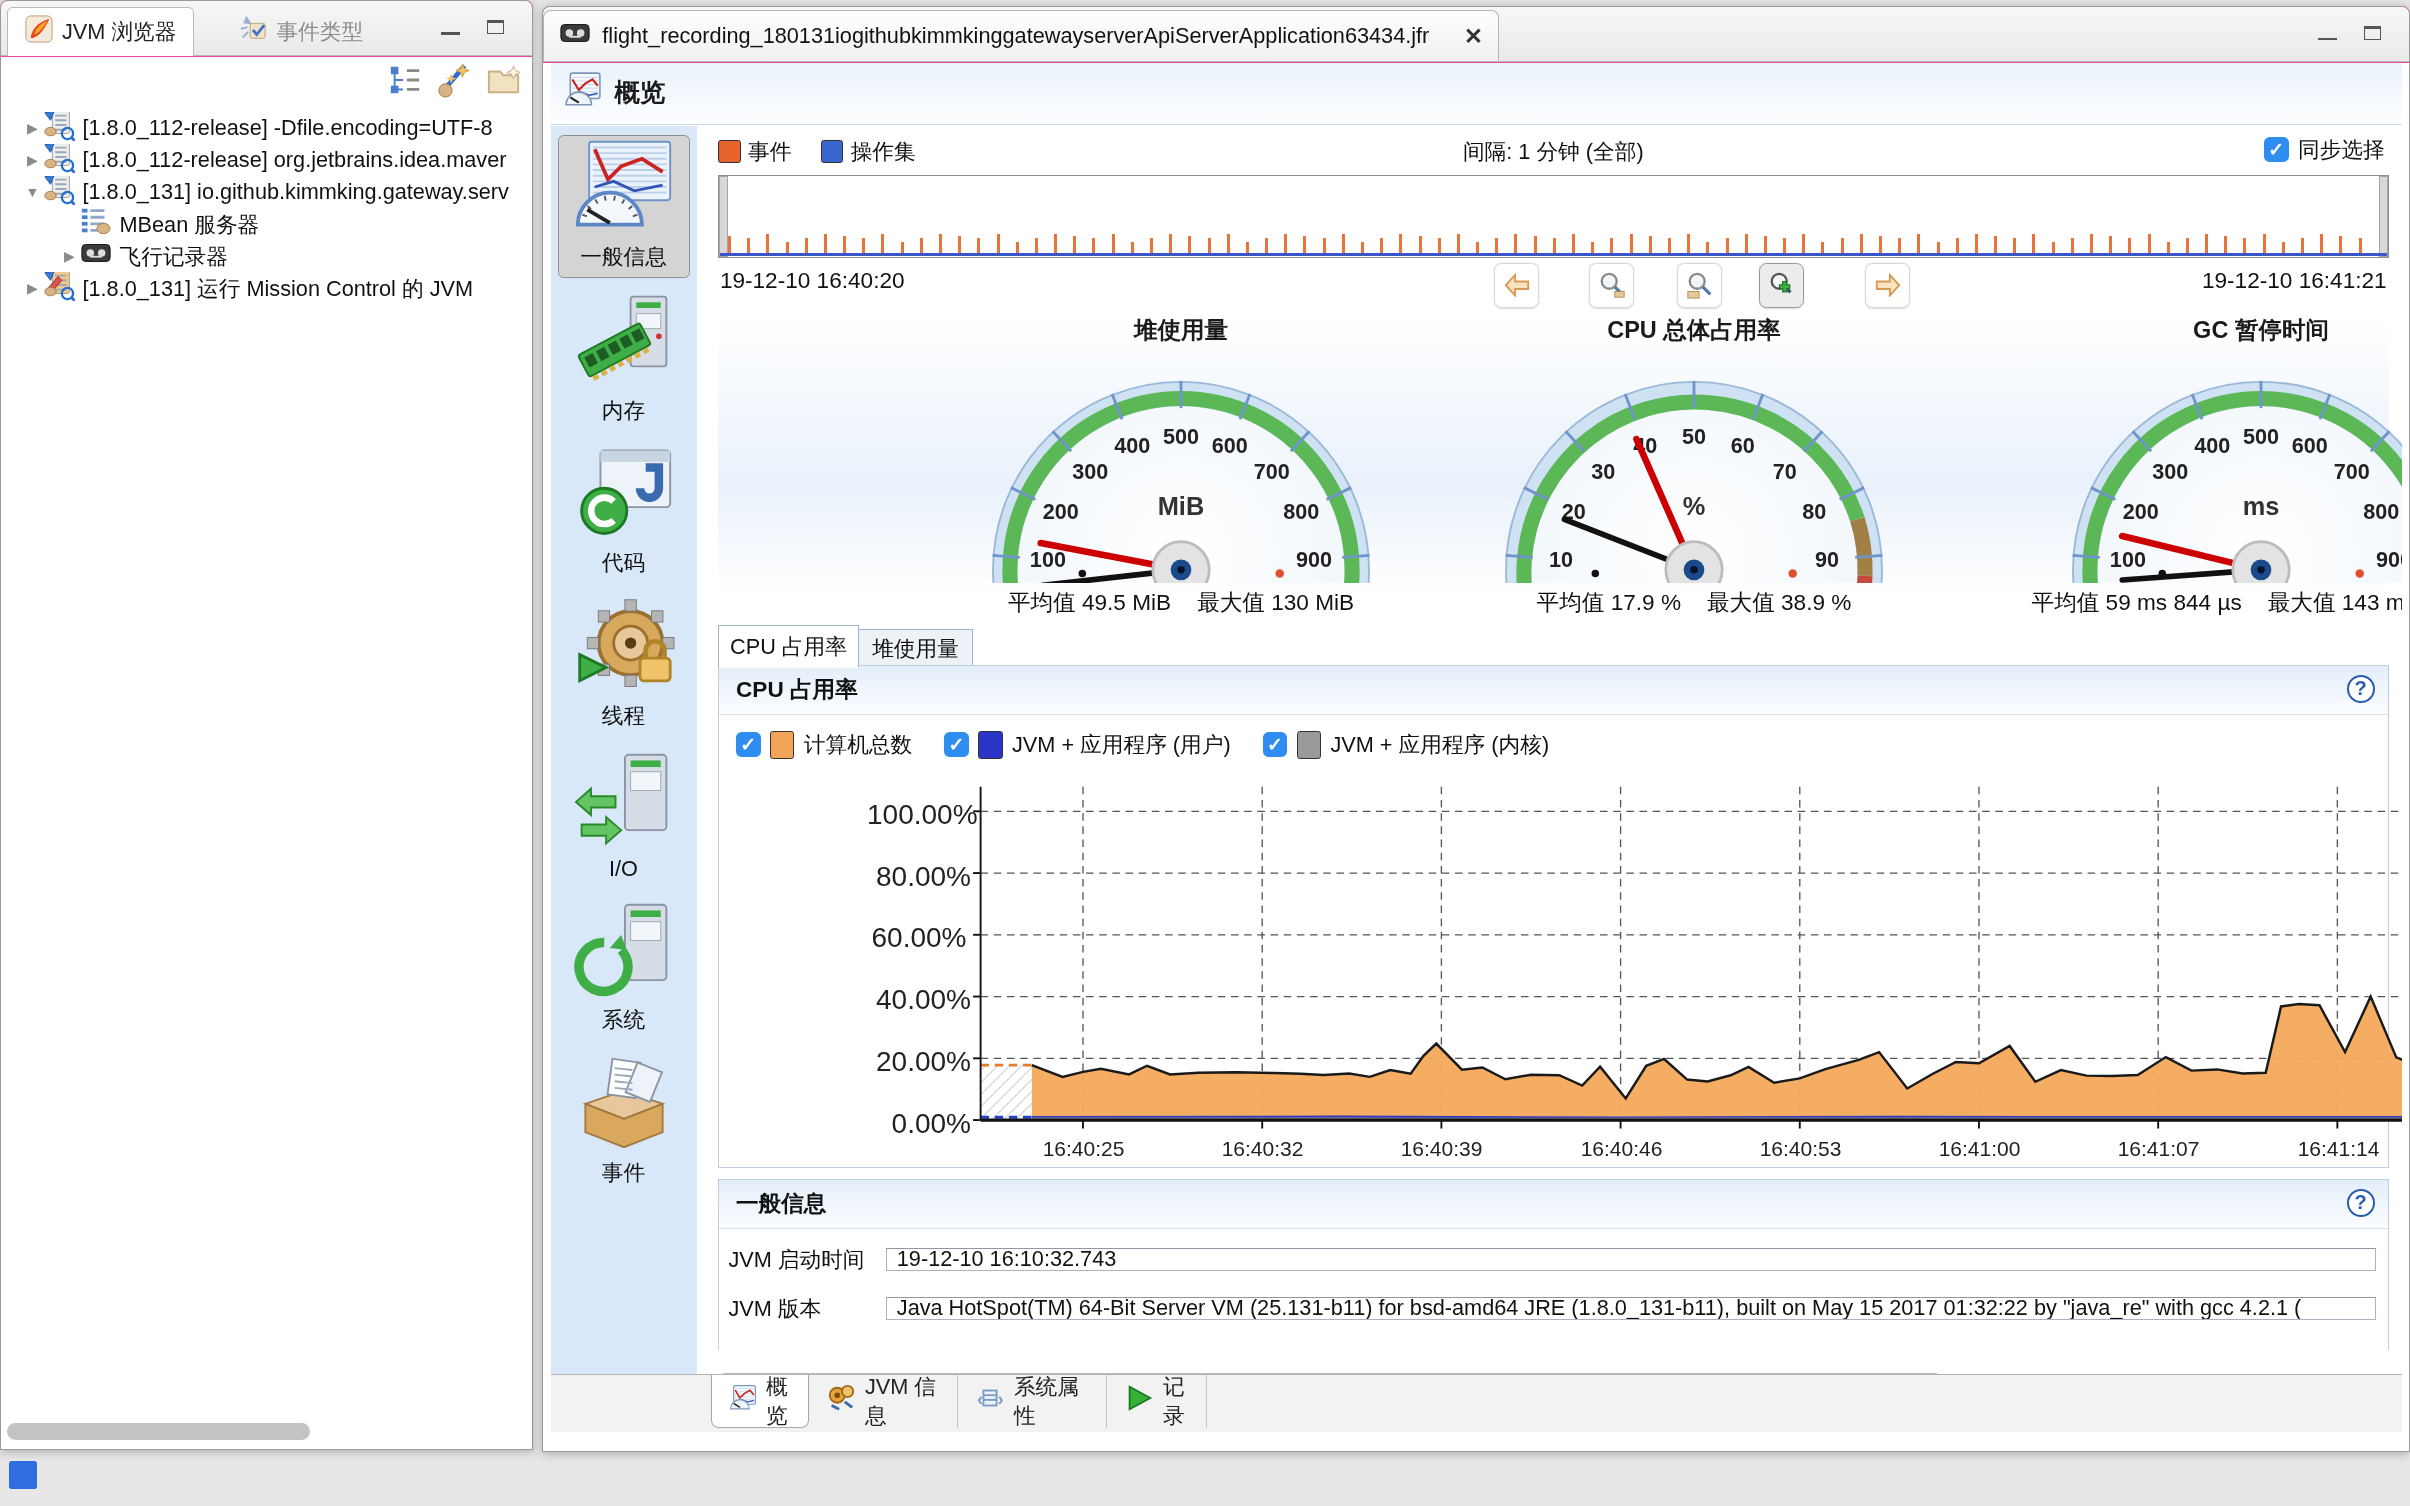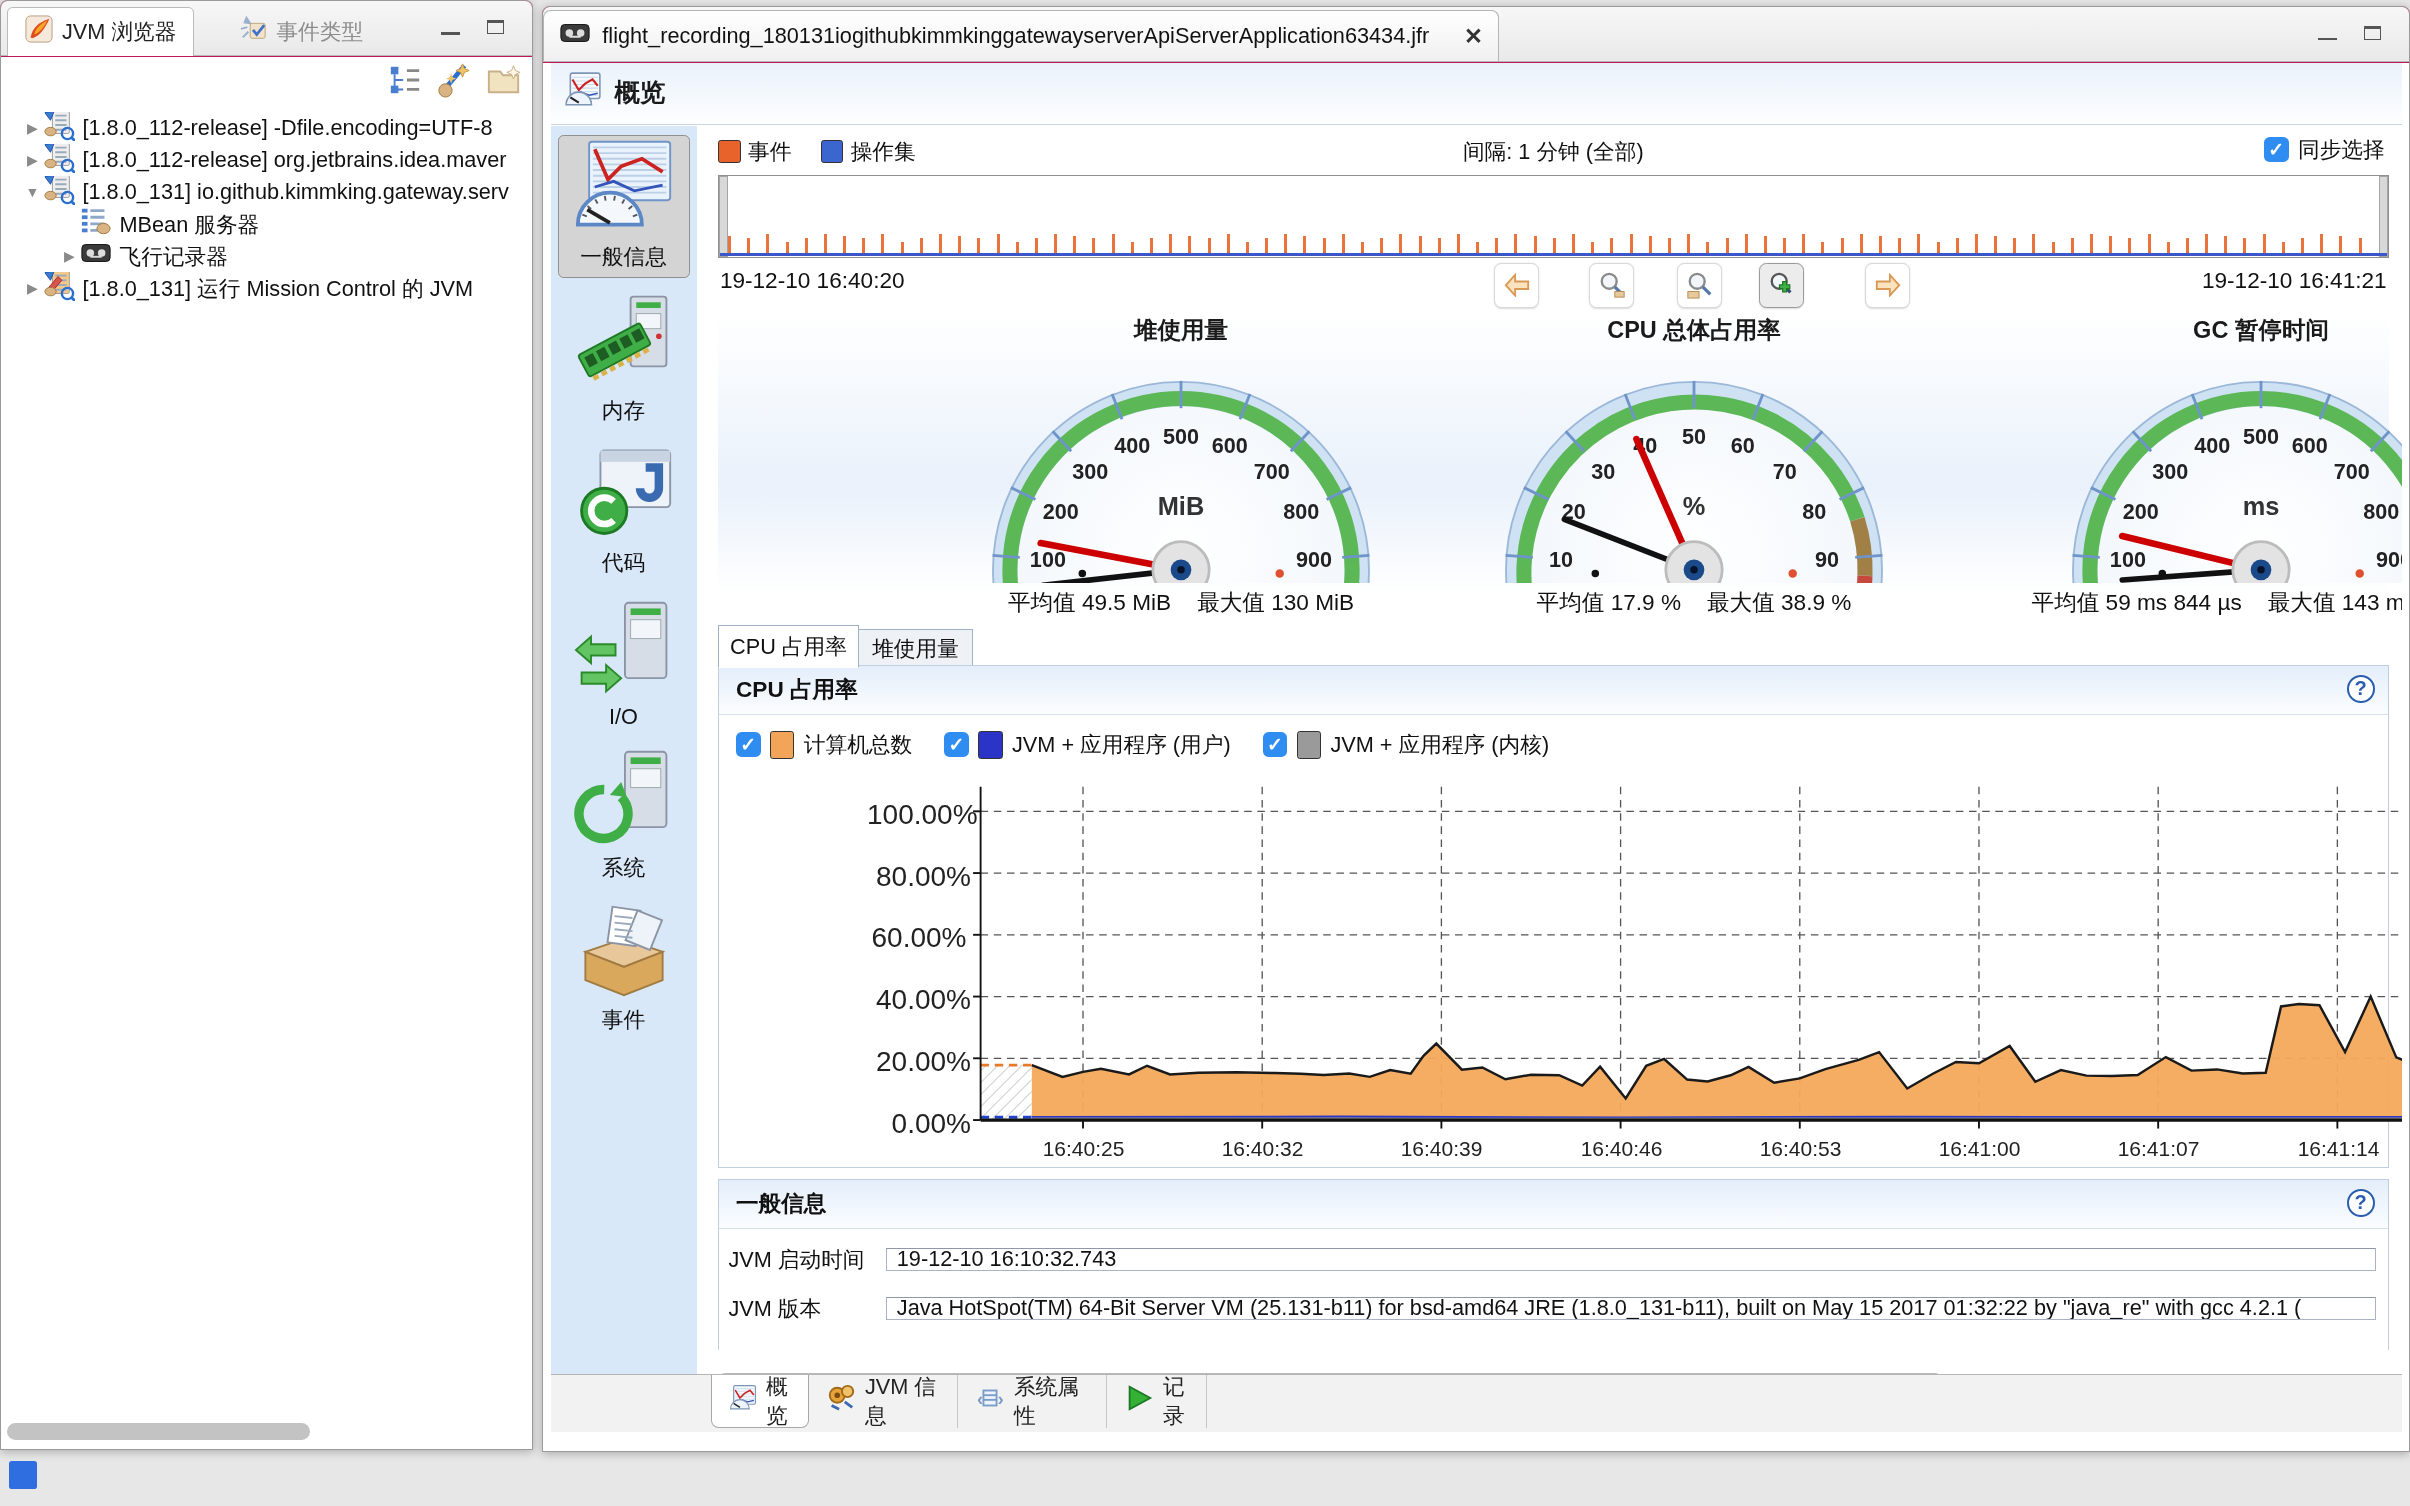--- a/index.html
+++ b/index.html
@@ -1,18 +1,18 @@
 <!DOCTYPE html>
 <html style="font-size:15px"><head>
 <meta charset="utf-8">
 <style>
   * { margin:0; padding:0; box-sizing:border-box; }
   html,body { width:2411px; height:1507px; overflow:hidden;
     font-family:"Liberation Sans", sans-serif; background:#e7e7e7; }
-  .window { position:absolute; background:#be185d; border:0.9px solid #9a9a9a;
+  .window { position:absolute; background:#ec4899; border:0.9px solid #9a9a9a;
     border-radius:7.5px 7.5px 0 0; box-shadow:0 1.9px 9.4px rgba(0,0,0,.25); overflow:hidden; }
   #left-window { left:0; top:2; width:533px; height:1450px; }
   #main-window { left:542px; top:5.6px; width:1868px; height:1446px; }
 
   
   .tabbar { position:absolute; left:0; top:0; right:0; height:55px;
     background:linear-gradient(#f7f7f7,#e9e9e9); border-bottom:0.9px solid #b8b8b8; }
   .view-tab { position:absolute; top:5.6px; height:49px; display:flex; align-items:center;
     gap:9.4px; padding:0 17px; font-size:21.7px; color:#222; }
   .view-tab.active { background:#fff; border:0.9px solid #bbb; border-bottom:none;
@@ -366,20 +366,39 @@
         </div>
         <div class="nav-item">
           <div><svg width="104" height="98" viewBox="0 0 110 104">
               <rect x="30" y="8" width="74" height="60" rx="4" fill="#eef3f9" stroke="#8a94a5" stroke-width="2"></rect>
               <rect x="30" y="8" width="74" height="12" fill="#c8d4e2"></rect>
               <path d="M78 26 h14 v22 a10 10 0 0 1 -20 0" fill="none" stroke="#3a6ab0" stroke-width="9"></path>
               <circle cx="34" cy="72" r="24" fill="#3fae46" stroke="#1d7a24" stroke-width="3"></circle>
               <path d="M44 62 a14 14 0 1 0 0 20" fill="none" stroke="#fff" stroke-width="7"></path>
             </svg></div>
           <div class="nav-label">代码</div>
+        </div>
+        <div class="nav-item">
+          <div><svg width="104" height="98" viewBox="0 0 110 104">
+              <circle cx="62" cy="50" r="34" fill="#d8a85c" stroke="#9a7030" stroke-width="4"></circle>
+              <rect x="96" y="44" width="12" height="12" fill="#b5b5b5" stroke="#777"></rect>
+              <rect x="84.2842712474619" y="72.2842712474619" width="12" height="12" fill="#b5b5b5" stroke="#777"></rect>
+              <rect x="56" y="84" width="12" height="12" fill="#b5b5b5" stroke="#777"></rect>
+              <rect x="27.715728752538098" y="72.2842712474619" width="12" height="12" fill="#b5b5b5" stroke="#777"></rect>
+              <rect x="16" y="44.00000000000001" width="12" height="12" fill="#b5b5b5" stroke="#777"></rect>
+              <rect x="27.71572875253809" y="15.715728752538102" width="12" height="12" fill="#b5b5b5" stroke="#777"></rect>
+              <rect x="55.99999999999999" y="4" width="12" height="12" fill="#b5b5b5" stroke="#777"></rect>
+              <rect x="84.2842712474619" y="15.71572875253809" width="12" height="12" fill="#b5b5b5" stroke="#777"></rect>
+              <circle cx="62" cy="50" r="18" fill="#e8c89a" stroke="#9a7030" stroke-width="3"></circle>
+              <circle cx="62" cy="50" r="6" fill="#5a3c14"></circle>
+              <path d="M8 62 L36 76 L8 90 Z" fill="#3fae46" stroke="#1d7a24" stroke-width="3"></path>
+              <rect x="72" y="66" width="32" height="24" rx="4" fill="#f0c36a" stroke="#b08428" stroke-width="3"></rect>
+              <path d="M78 66 v-8 a10 10 0 0 1 20 0 v8" fill="none" stroke="#b08428" stroke-width="5"></path>
+            </svg></div>
+          <div class="nav-label">线程</div>
         </div>
         <div class="nav-item">
           <div><svg width="104" height="98" viewBox="0 0 110 104">
               <rect x="56" y="4" width="44" height="80" rx="4" fill="#d7dde6" stroke="#8a94a5" stroke-width="2"></rect>
               <rect x="62" y="10" width="32" height="7" fill="#3fae46"></rect>
               <rect x="62" y="22" width="32" height="20" fill="#f2f5f9" stroke="#9aa"></rect>
               <path d="M46 48 L20 48 L20 40 L4 54 L20 68 L20 60 L46 60 Z" fill="#62c462" stroke="#2a8a2a" stroke-width="2"></path>
               <path d="M10 78 L36 78 L36 70 L52 84 L36 98 L36 90 L10 90 Z" fill="#62c462" stroke="#2a8a2a" stroke-width="2"></path>
             </svg></div>
           <div class="nav-label">I/O</div>

